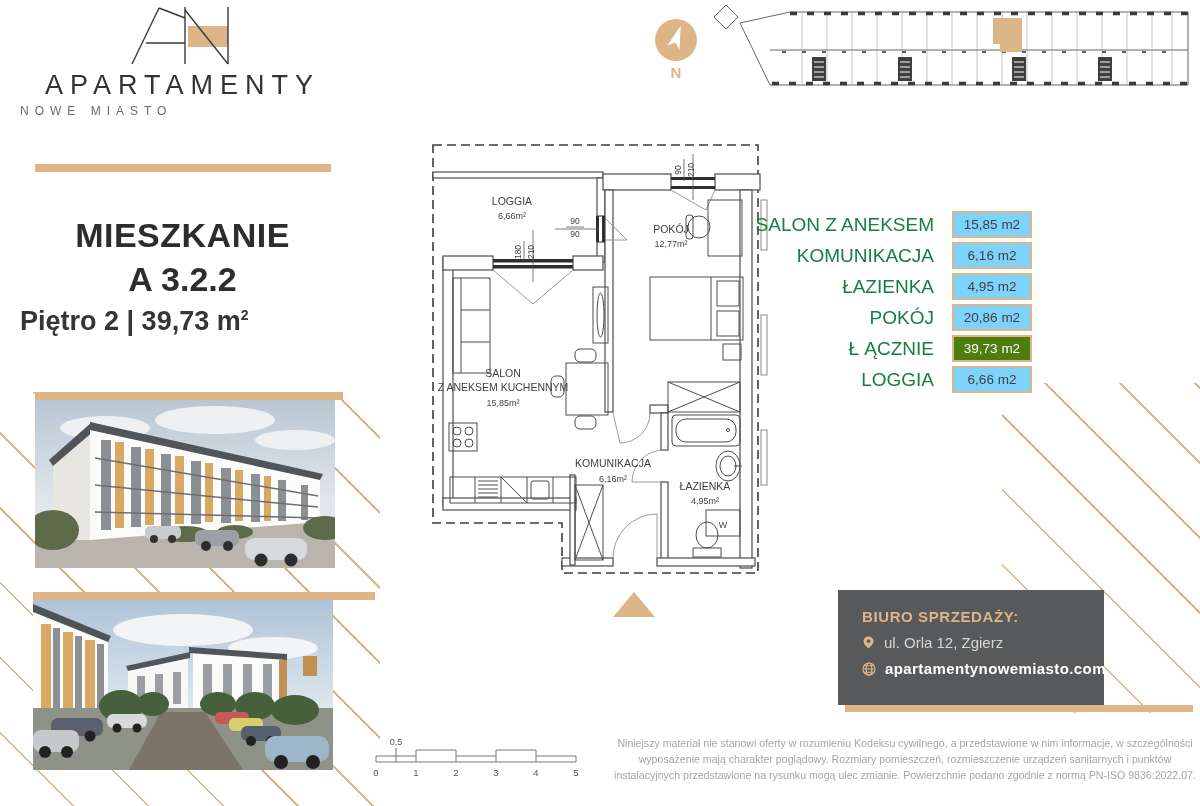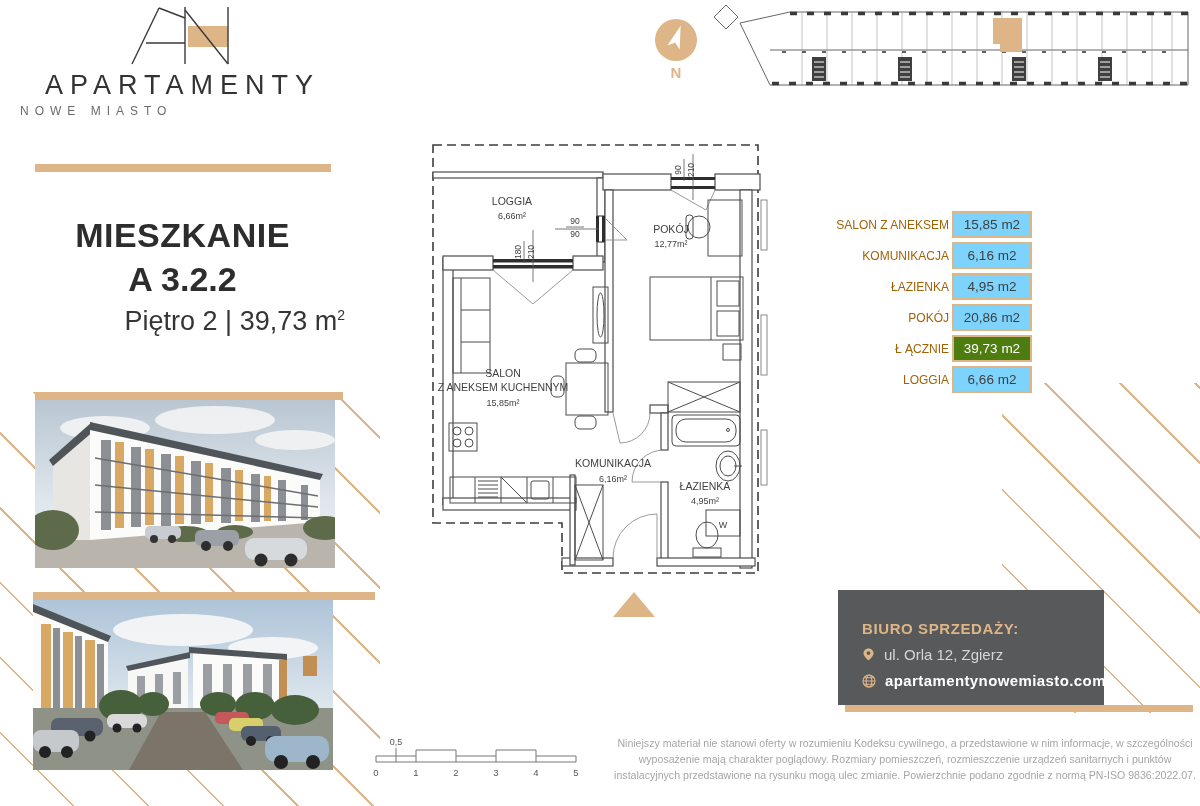--- a/index.html
+++ b/index.html
@@ -9,32 +9,32 @@
   .abs{position:absolute;}
   
   .stripes{background:repeating-linear-gradient(45deg,transparent 0 51px,#ddb586 51px 53px);z-index:0;}
   
   .brandname{left:20px;top:70px;width:325px;text-align:center;font-size:27px;letter-spacing:7px;color:#333;z-index:2;}
   .brandsub{left:20px;top:104px;width:325px;text-align:left;font-size:12px;letter-spacing:6px;color:#6b6b6b;z-index:2;}
   .golddiv{background:#ddb586;z-index:2;}
   
   .t1{left:20px;top:216px;width:325px;text-align:center;font-size:34px;font-weight:600;color:#2d2d2d;letter-spacing:.5px;}
   .t2{left:20px;top:260px;width:325px;text-align:center;font-size:34px;font-weight:600;color:#2d2d2d;}
-  .t3{left:20px;top:306px;width:325px;text-align:right;font-size:27px;font-weight:400;color:#353535;}
+  .t3{left:20px;top:306px;width:325px;text-align:left;font-size:27px;font-weight:700;color:#353535;}
   .t3 sup{font-size:14px;}
   
   .table{left:820px;top:209px;width:212px;z-index:2;}
   .trow{display:flex;align-items:center;justify-content:flex-end;height:31px;}
-  .tlabel{font-size:12px;color:#a16207;margin-right:3px;white-space:nowrap;}
+  .tlabel{font-size:19px;color:#15803d;margin-right:18px;white-space:nowrap;}
   .tbox{width:76px;height:23px;border:2px solid #ddb586;background:#7dd3fc;display:flex;
         align-items:center;justify-content:center;font-size:13.5px;color:#3f3f3f;flex:0 0 auto;}
   .tbox.hl{background:#4d7c0f;color:#fff;}
   
   .contact{left:838px;top:590px;width:266px;height:115px;background:#58595b;z-index:3;}
-  .c-head{margin:30px 0 0 24px;color:#ddb586;font-size:15px;font-weight:bold;letter-spacing:.6px;}
+  .c-head{margin:18px 0 0 24px;color:#ddb586;font-size:15px;font-weight:bold;letter-spacing:.6px;}
   .c-row{margin:9px 0 0 24px;display:flex;align-items:center;gap:9px;}
   .c-row svg{flex:0 0 auto;}
   .c-addr{color:#d6d6d6;font-size:15px;}
   .c-phone{color:#fff;font-size:16px;font-weight:bold;letter-spacing:1.5px;}
   .c-site{color:#fff;font-size:15px;font-weight:bold;letter-spacing:.4px;}
   
   .disc{left:614px;top:736px;width:582px;text-align:center;font-size:10.6px;line-height:1.5;color:#a6a6a6;z-index:2;}
   .photo{z-index:1;}
   svg text{font-family:"Liberation Sans",sans-serif;}
 </style>

